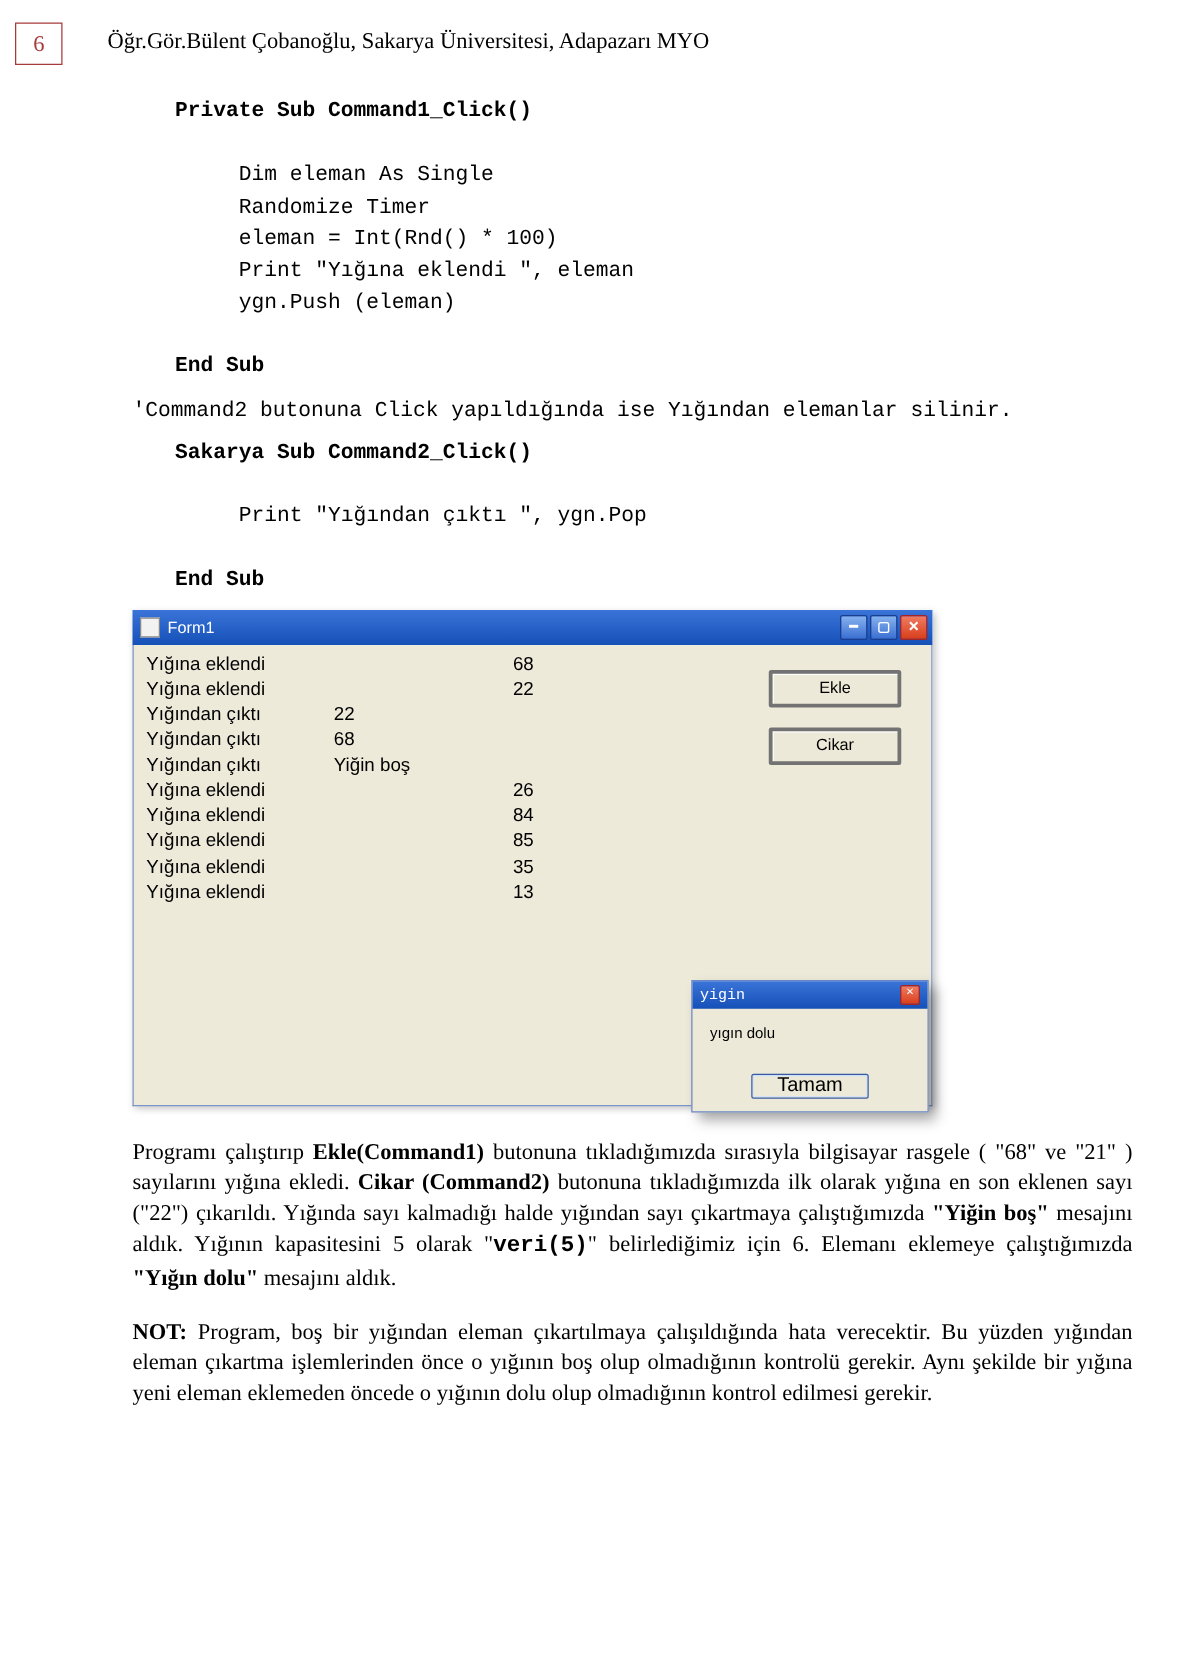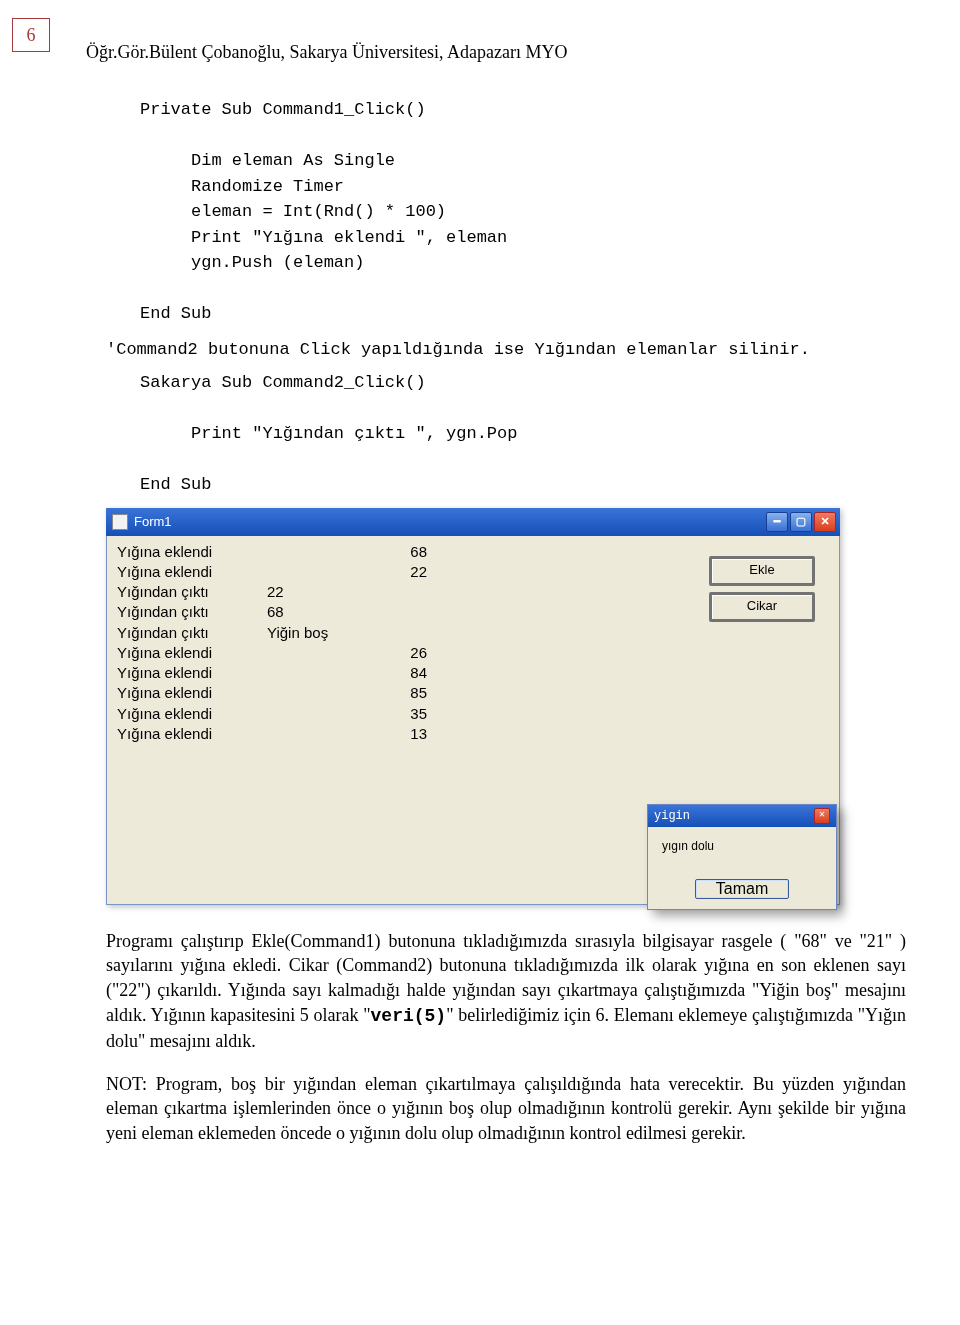--- a/index.html
+++ b/index.html
@@ -24,51 +24,50 @@
     color: #a73a3a;
     text-align: center;
     line-height: 32px;
     font-size: 18px;
     font-family: "Times New Roman", serif;
   }
   .header-line {
     font-size: 18px;
     margin-bottom: 34px;
     margin-left: 16px;
-    margin-top: 20px;
   }
   .code-block {
     font-family: "Courier New", Courier, monospace;
     font-size: 17px;
     line-height: 1.5;
     white-space: pre;
     margin-left: 70px;
     margin-bottom: 10px;
   }
   .code-comment {
     font-family: "Courier New", Courier, monospace;
     font-size: 17px;
     line-height: 1.5;
     white-space: pre;
     margin-left: 36px;
     margin-top: 8px;
     margin-bottom: 8px;
   }
-  .bold { font-weight: normal; }
+  .bold { font-weight: bold; }
   .section-heading {
     font-family: "Times New Roman", serif;
     font-size: 20px;
     font-weight: bold;
     text-decoration: underline;
     margin: 26px 0 22px 36px;
   }
   
   .shot-wrap {
     margin: 0 0 24px 36px;
-    width: 734px;
+    width: 640px;
     position: relative;
     font-family: Tahoma, Verdana, sans-serif;
     font-size: 14px;
     color: #000;
     box-shadow: 2px 2px 6px rgba(0,0,0,.25);
   }
   .titlebar {
     height: 28px;
     background: linear-gradient(to bottom, #3a74d8 0%, #1550b8 100%);
     display: flex;
@@ -249,21 +248,21 @@
             <span class="col-val">35</span>
           </div>
         <div class="out-row">
             <span class="col-label">Yığına eklendi</span>
             <span class="col-mid"></span>
             <span class="col-val">13</span>
           </div>
       </div>
 
       <div class="side-btn" style="top:20px">Ekle</div>
-      <div class="side-btn" style="top:56px">Cikar</div>
+      <div class="side-btn" style="top:66px">Cikar</div>
 
       <div class="dialog">
         <div class="dlg-title">
           <span>yigin</span>
           <span class="dlg-close">✕</span>
         </div>
         <div class="dlg-body">
           <div class="dlg-msg">yıgın dolu</div>
           <div class="dlg-btn">Tamam</div>
         </div>

